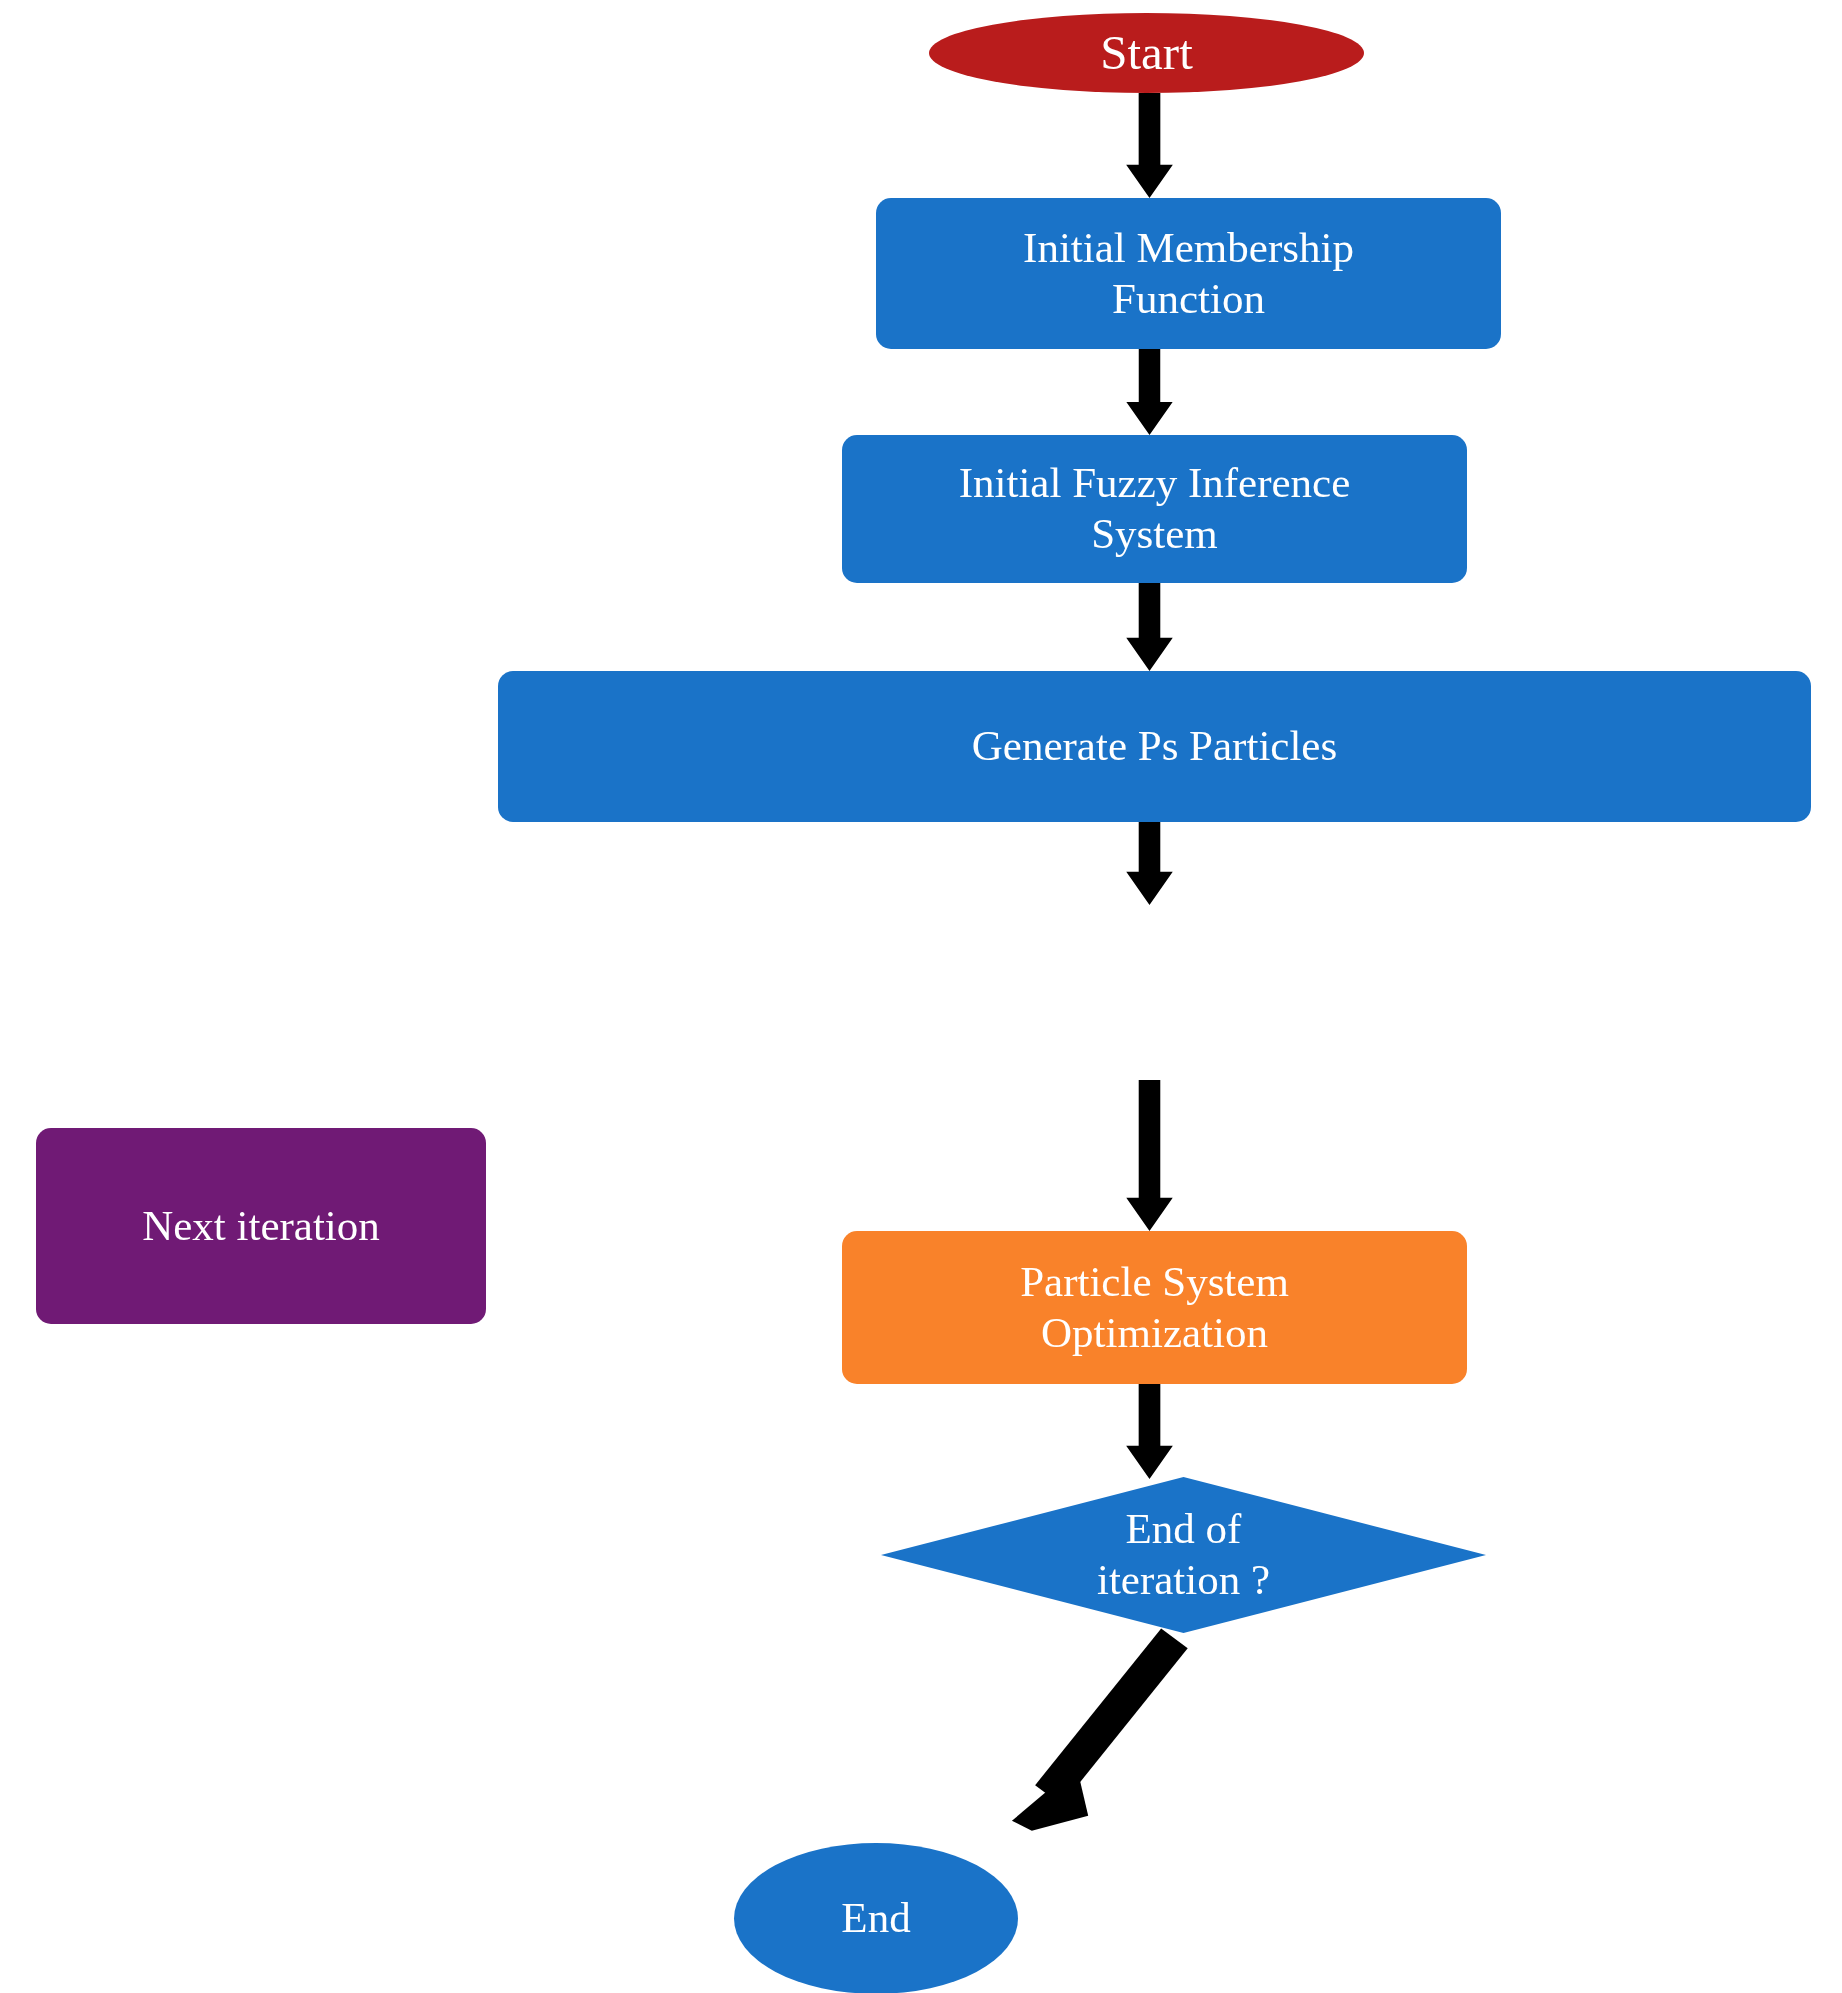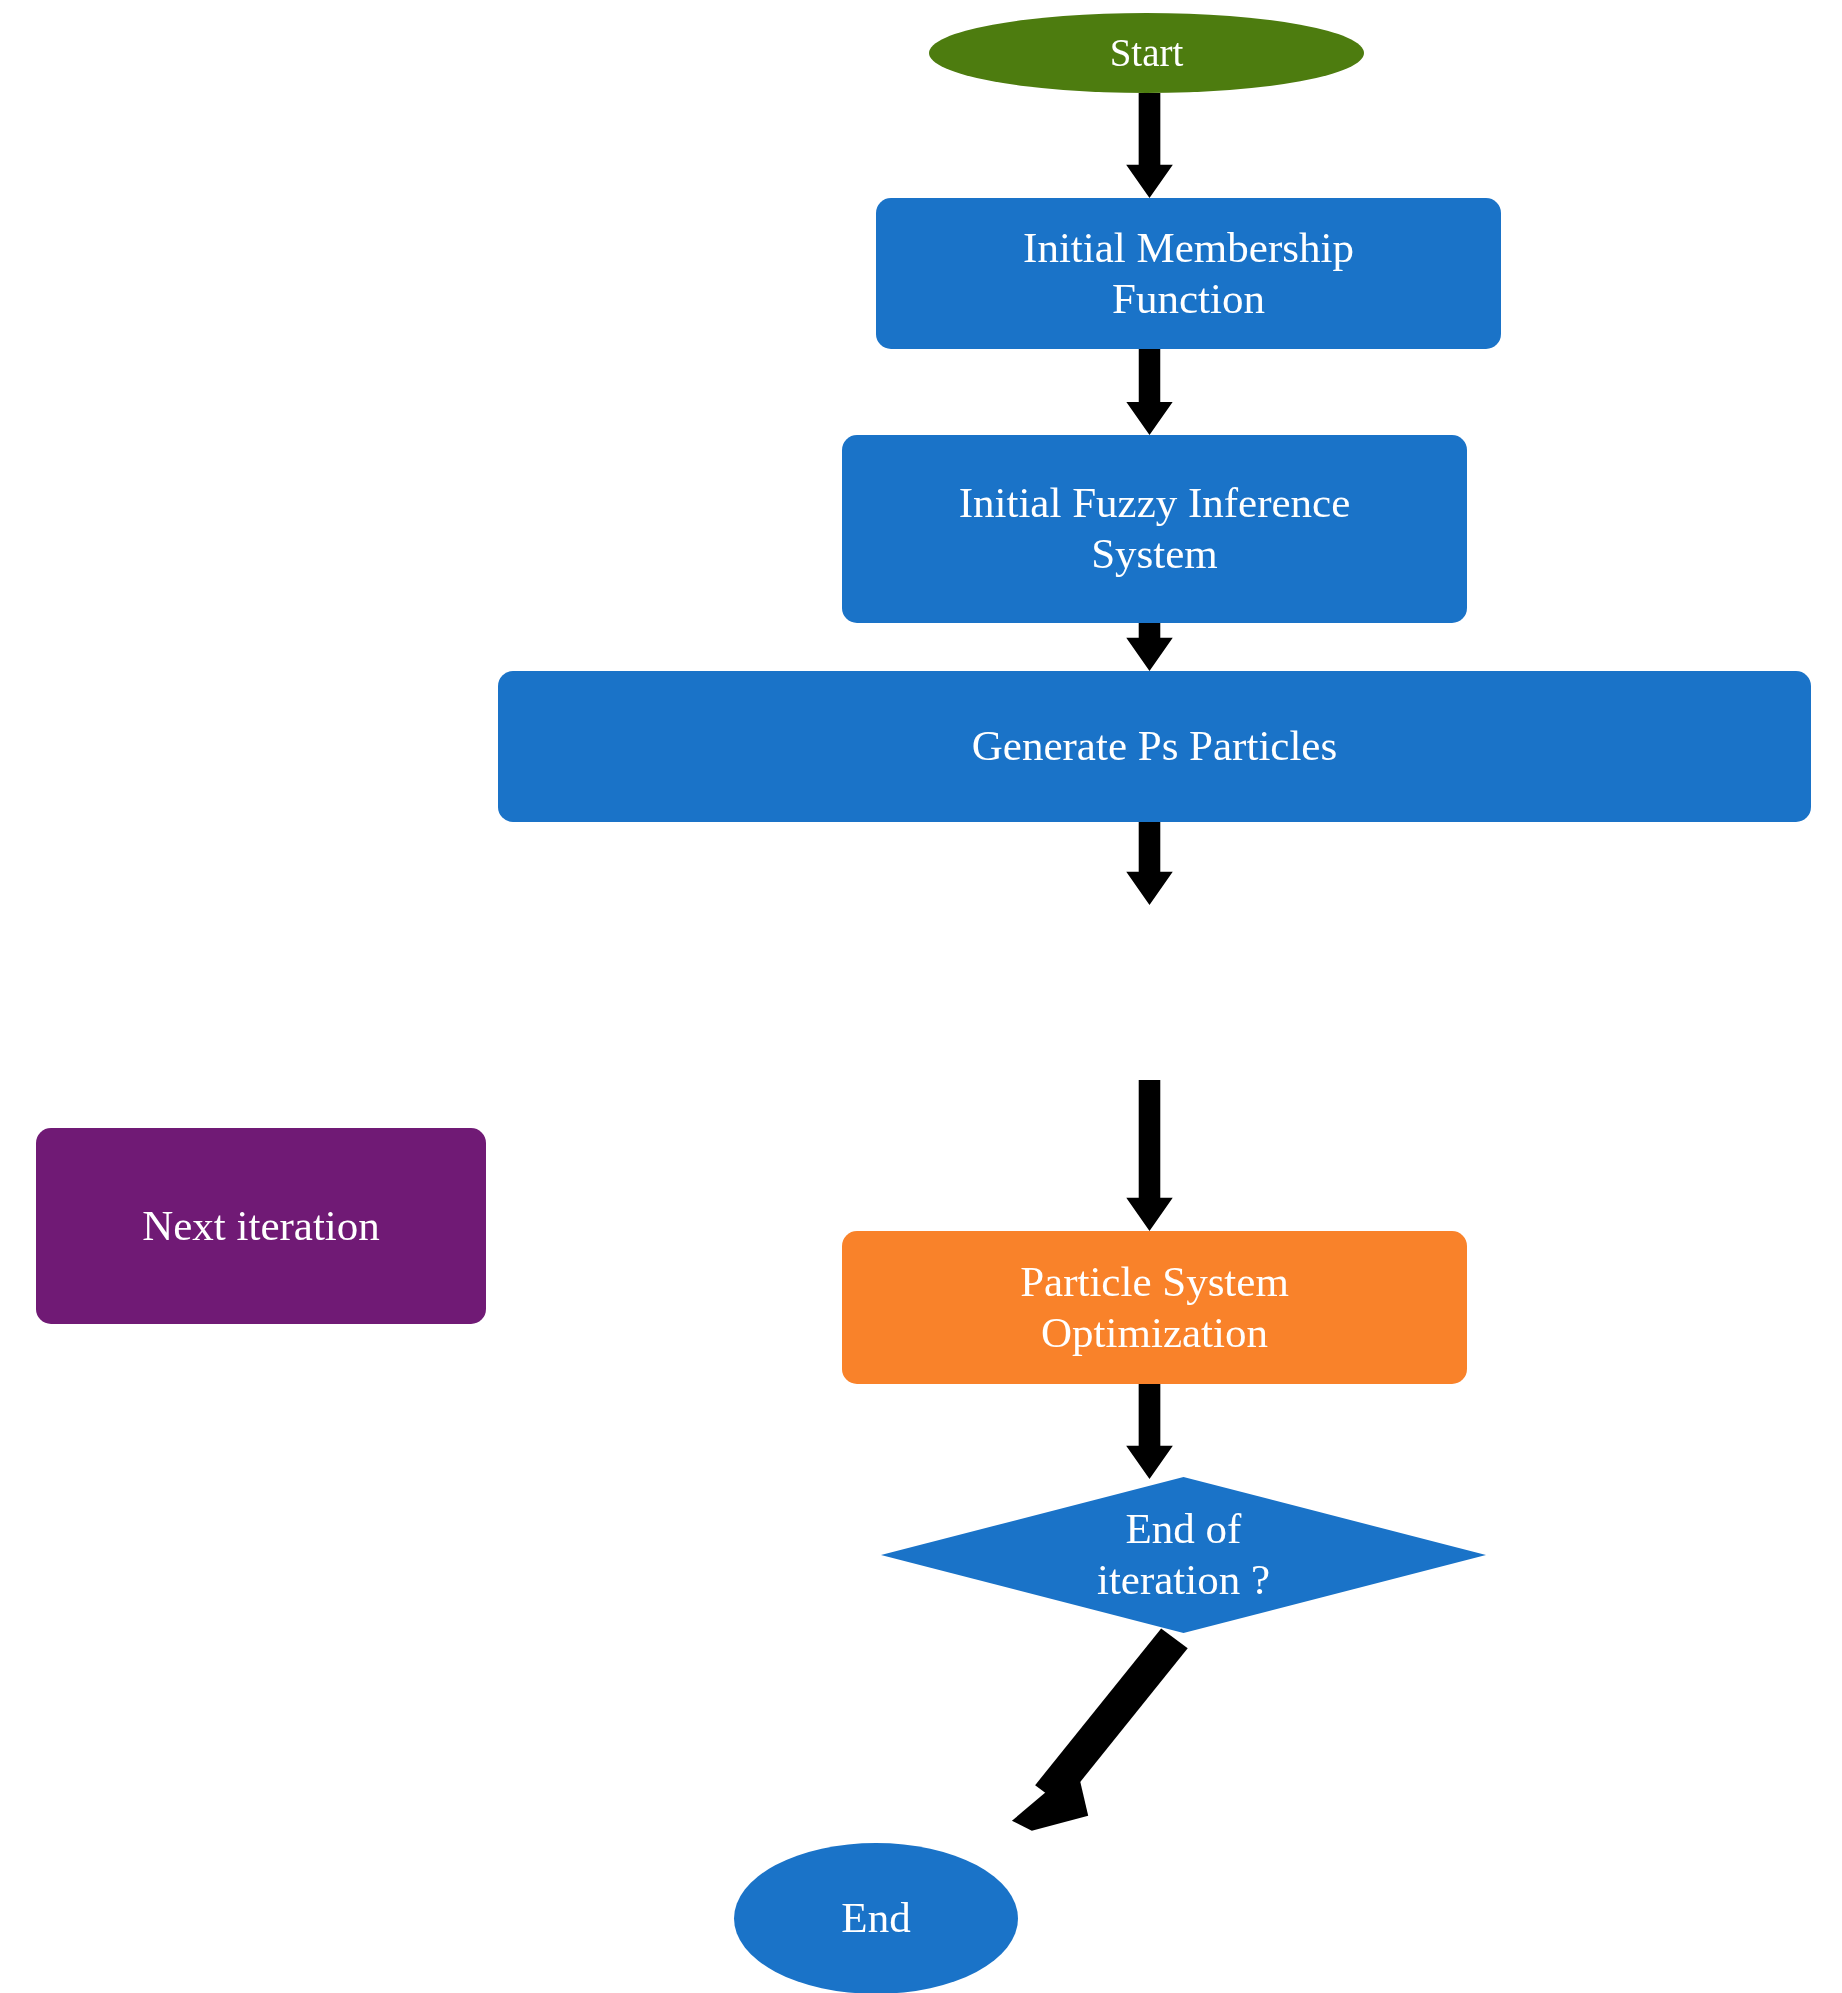--- a/index.html
+++ b/index.html
@@ -105,26 +105,26 @@
 
   <div class="arrow" style="left:997px; top:1628px; width:199px; height:204px;">
     <svg width="199" height="204" viewBox="0 0 240 245">
       <g fill="#000000">
         <polygon points="198,0 230,24 78,213 46,189"></polygon>
         <polygon points="18,232 96,166 110,226 42,244"></polygon>
       </g>
     </svg>
   </div>
 
-  <div class="node terminator" style="left:929px; top:13.3px; width:435px; height:80px; background:#4d7c0f; font-size:39px;">Start</div>
+  <div class="node terminator" style="left:929px; top:13.3px; width:435px; height:80px; background:#b91c1c; font-size:49px;">Start</div>
 
   <div class="node process" style="left:876px; top:198px; width:625px; height:151px; background:#1a73c8; font-size:43px;">Initial Membership
 Function</div>
 
-  <div class="node process" style="left:842px; top:435px; width:625px; height:188px; background:#1a73c8; font-size:43px;">Initial Fuzzy Inference
+  <div class="node process" style="left:842px; top:435px; width:625px; height:148px; background:#1a73c8; font-size:43px;">Initial Fuzzy Inference
 System</div>
 
   <div class="node process" style="left:498px; top:671px; width:1313px; height:151px; background:#1a73c8; font-size:43px;">Generate Ps Particles</div>
 
 
   <div class="node process" style="left:36px; top:1128px; width:450px; height:196px; background:#701a75; font-size:43px;">Next iteration</div>
 
   <div class="node process" style="left:842px; top:1231px; width:625px; height:153px; background:#f9822a; font-size:43px;">Particle System
 Optimization</div>
 

